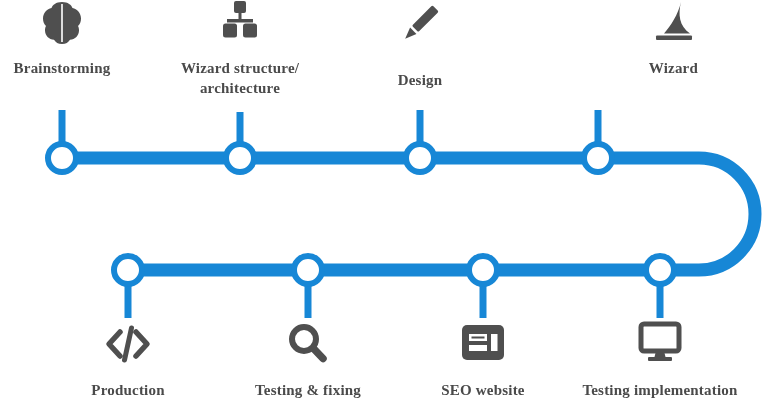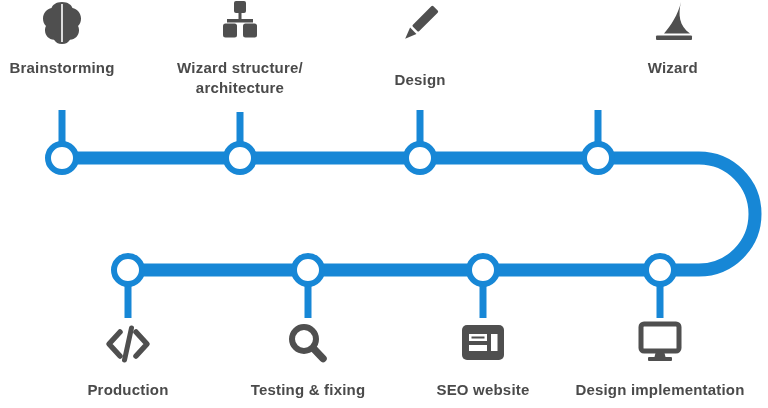--- a/index.html
+++ b/index.html
@@ -7,21 +7,21 @@
     --icon-gray:#4f4f4f;
     --text-gray:#4a4a4a;
     --node-fill:#ffffff;
   }
   html,body{margin:0;padding:0;}
   body{
     width:768px;height:408px;position:relative;overflow:hidden;
     background:#ffffff;
     font-family:"Liberation Sans","DejaVu Sans",sans-serif;
   }
-  .stage{position:absolute;inset:0;}
+  .stage{position:absolute;inset:0;font-family:Liberation Serif, serif;}
   svg.timeline{position:absolute;left:0;top:0;}
   .tl-line{fill:none;stroke:var(--accent-blue);stroke-width:13;}
   .tl-stem{stroke:var(--accent-blue);stroke-width:7;}
   .tl-node{fill:var(--node-fill);stroke:var(--accent-blue);stroke-width:6;}
   .step{position:absolute;display:flex;flex-direction:column;align-items:center;}
   .step .iconbox{height:48px;display:flex;align-items:flex-start;justify-content:center;}
   .step .lbl{
     margin-top:10px;text-align:center;
     font-size:15px;font-weight:bold;color:var(--text-gray);
     line-height:1.35;letter-spacing:.2px;
@@ -151,16 +151,16 @@
   </div>
 
   <div class="step step-bottom s8">
     <div class="iconbox">
       <svg width="48" height="48" viewBox="0 0 48 48">
         <rect class="strokeg" x="5" y="4" width="38" height="27" rx="3" stroke-width="5"></rect>
         <path class="fillg" d="M20 31 h8 l1.5 6 h-11 z"></path>
         <rect class="fillg" x="12" y="37" width="24" height="4" rx="1"></rect>
       </svg>
     </div>
-    <div class="lbl">Design implementation</div>
+    <div class="lbl">Testing implementation</div>
   </div>
 
 </div>
 
 </body></html>

